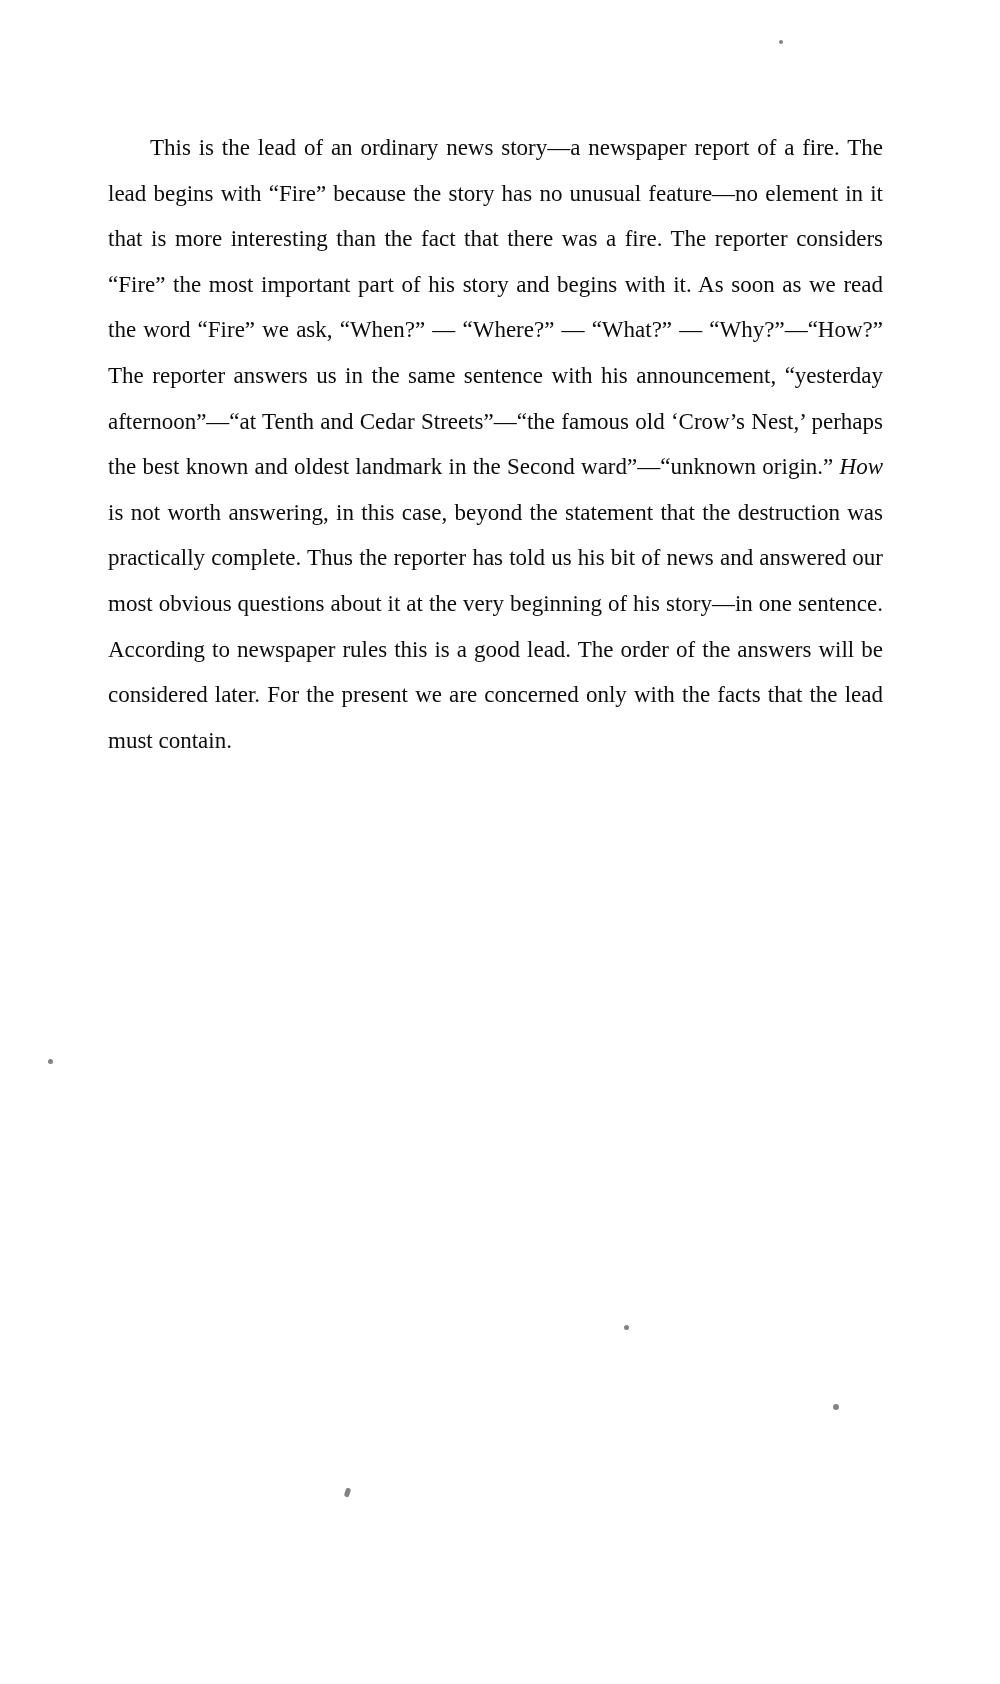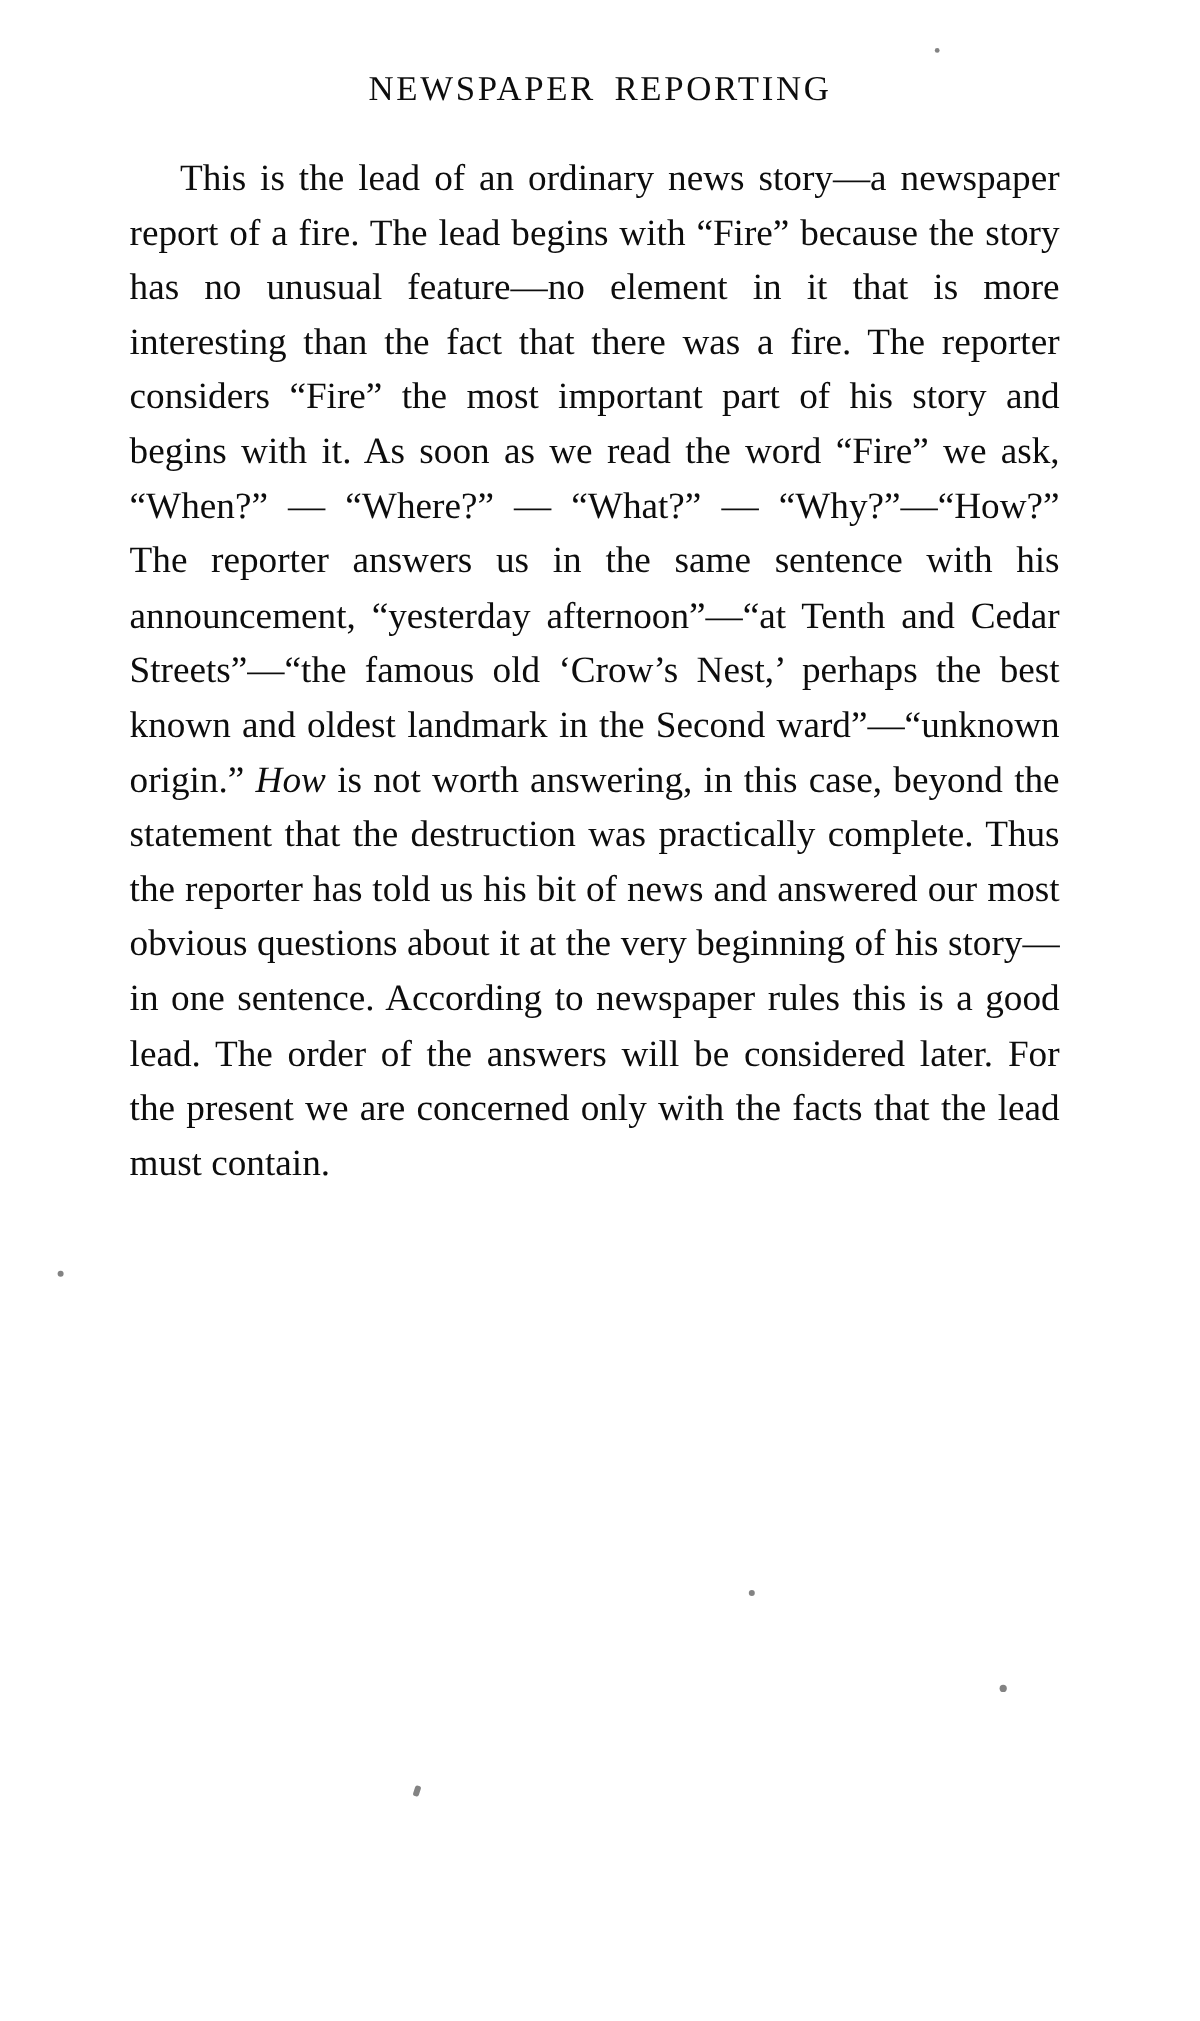--- a/index.html
+++ b/index.html
@@ -34,21 +34,21 @@
     letter-spacing: 2.2px;
     word-spacing: 6px;
     font-family: "Liberation Serif", "DejaVu Serif", serif;
   }
 
   .body-text {
     position: absolute;
     left: 108px;
     top: 125px;
     width: 775px;
-    font-size: 31px;
+    font-size: 23px;
     line-height: 45.6px;
     text-align: justify;
     text-justify: inter-word;
     -webkit-hyphens: none;
     hyphens: none;
   }
 
   .body-text .para {
     margin: 0;
     text-indent: 42px;
@@ -69,21 +69,20 @@
   .speck.s2 { left: 48px;  top: 1059px; width: 5px; height: 5px; }
   .speck.s3 { left: 624px; top: 1325px; width: 5px; height: 5px; }
   .speck.s4 { left: 833px; top: 1404px; width: 6px; height: 6px; }
   .speck.s5 { left: 345px; top: 1488px; width: 5px; height: 9px; transform: rotate(18deg); border-radius: 2px; }
 </style>
 </head>
 <body>
 
 <div class="page">
 
-  <div class="running-head">NEWSPAPER  REPORTING</div>
 
   <div class="body-text">
     <p class="para"><span>This is the lead of an ordinary news story—a newspaper report of a fire.  The lead begins with “Fire” because the story has no unusual feature—no element in it that is more interesting than the fact that there was a fire.  The reporter considers “Fire” the most important part of his story and begins with it.  As soon as we read the word “Fire” we ask, “When?” — “Where?” — “What?” — “Why?”—“How?”  The reporter answers us in the same sentence with his announcement, “yesterday afternoon”—“at Tenth and Cedar Streets”—“the famous old ‘Crow’s Nest,’ perhaps the best known and oldest landmark in the Second ward”—“unknown origin.”  </span><em class="italic">How</em><span> is not worth answering, in this case, beyond the statement that the destruction was practically complete.  Thus the reporter has told us his bit of news and answered our most obvious questions about it at the very beginning of his story—in one sentence.  According to newspaper rules this is a good lead.  The order of the answers will be considered later.  For the present we are concerned only with the facts that the lead must contain.</span></p>
   </div>
 
   <div class="speck s1"></div>
   <div class="speck s2"></div>
   <div class="speck s3"></div>
   <div class="speck s4"></div>
   <div class="speck s5"></div>

